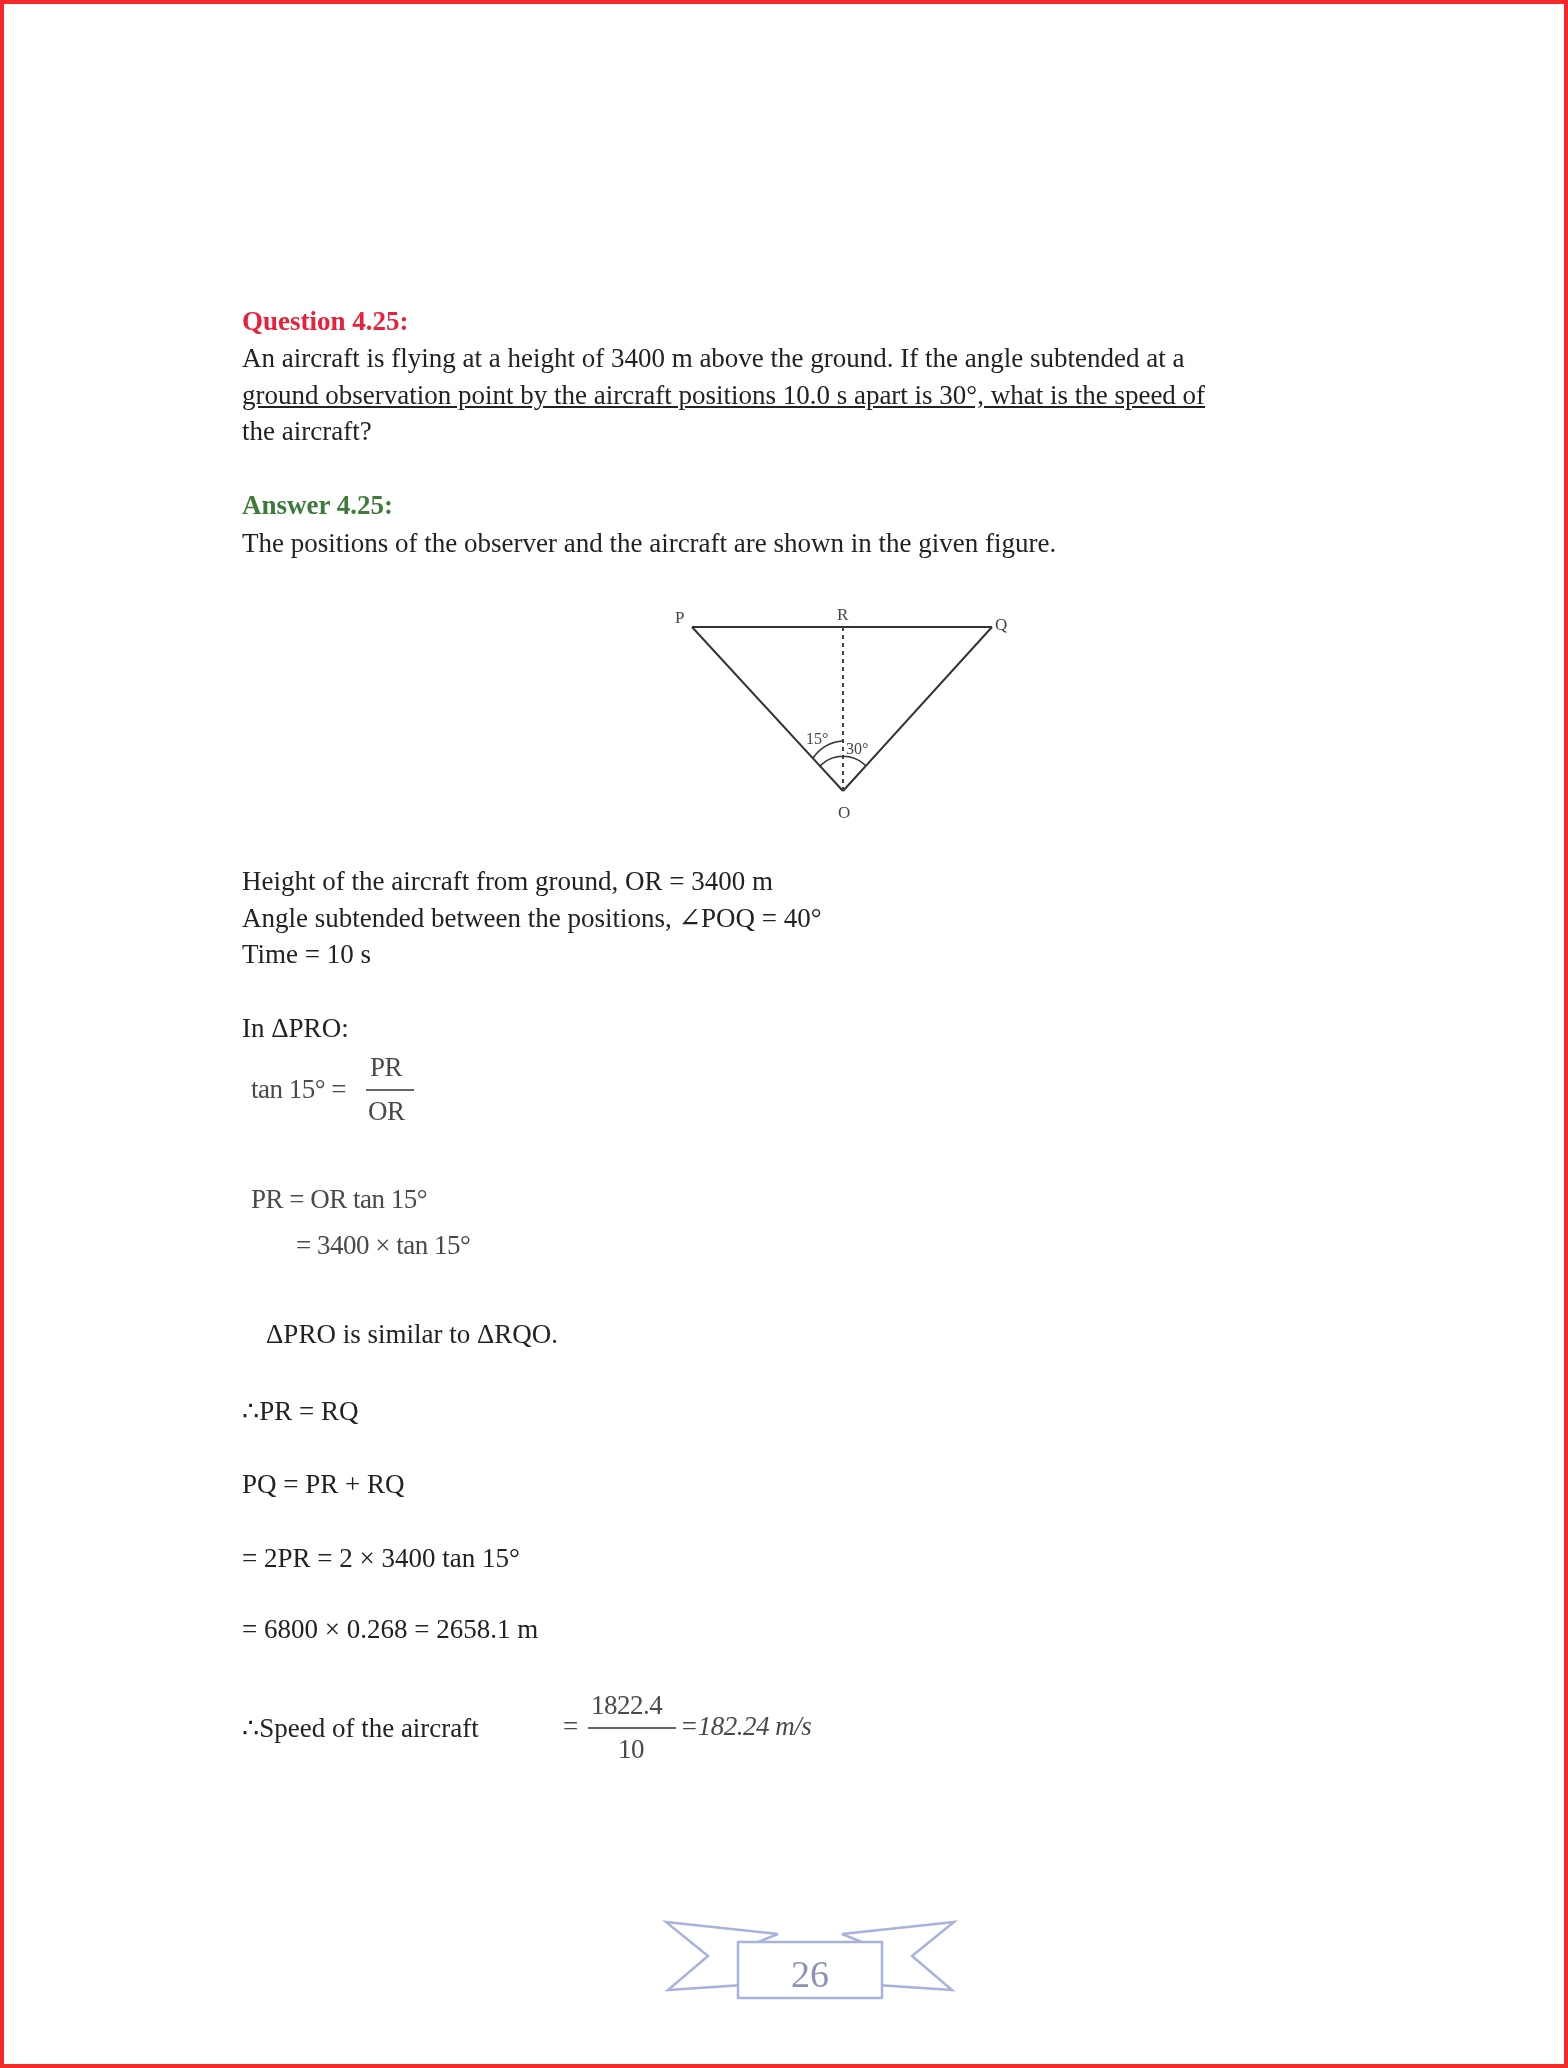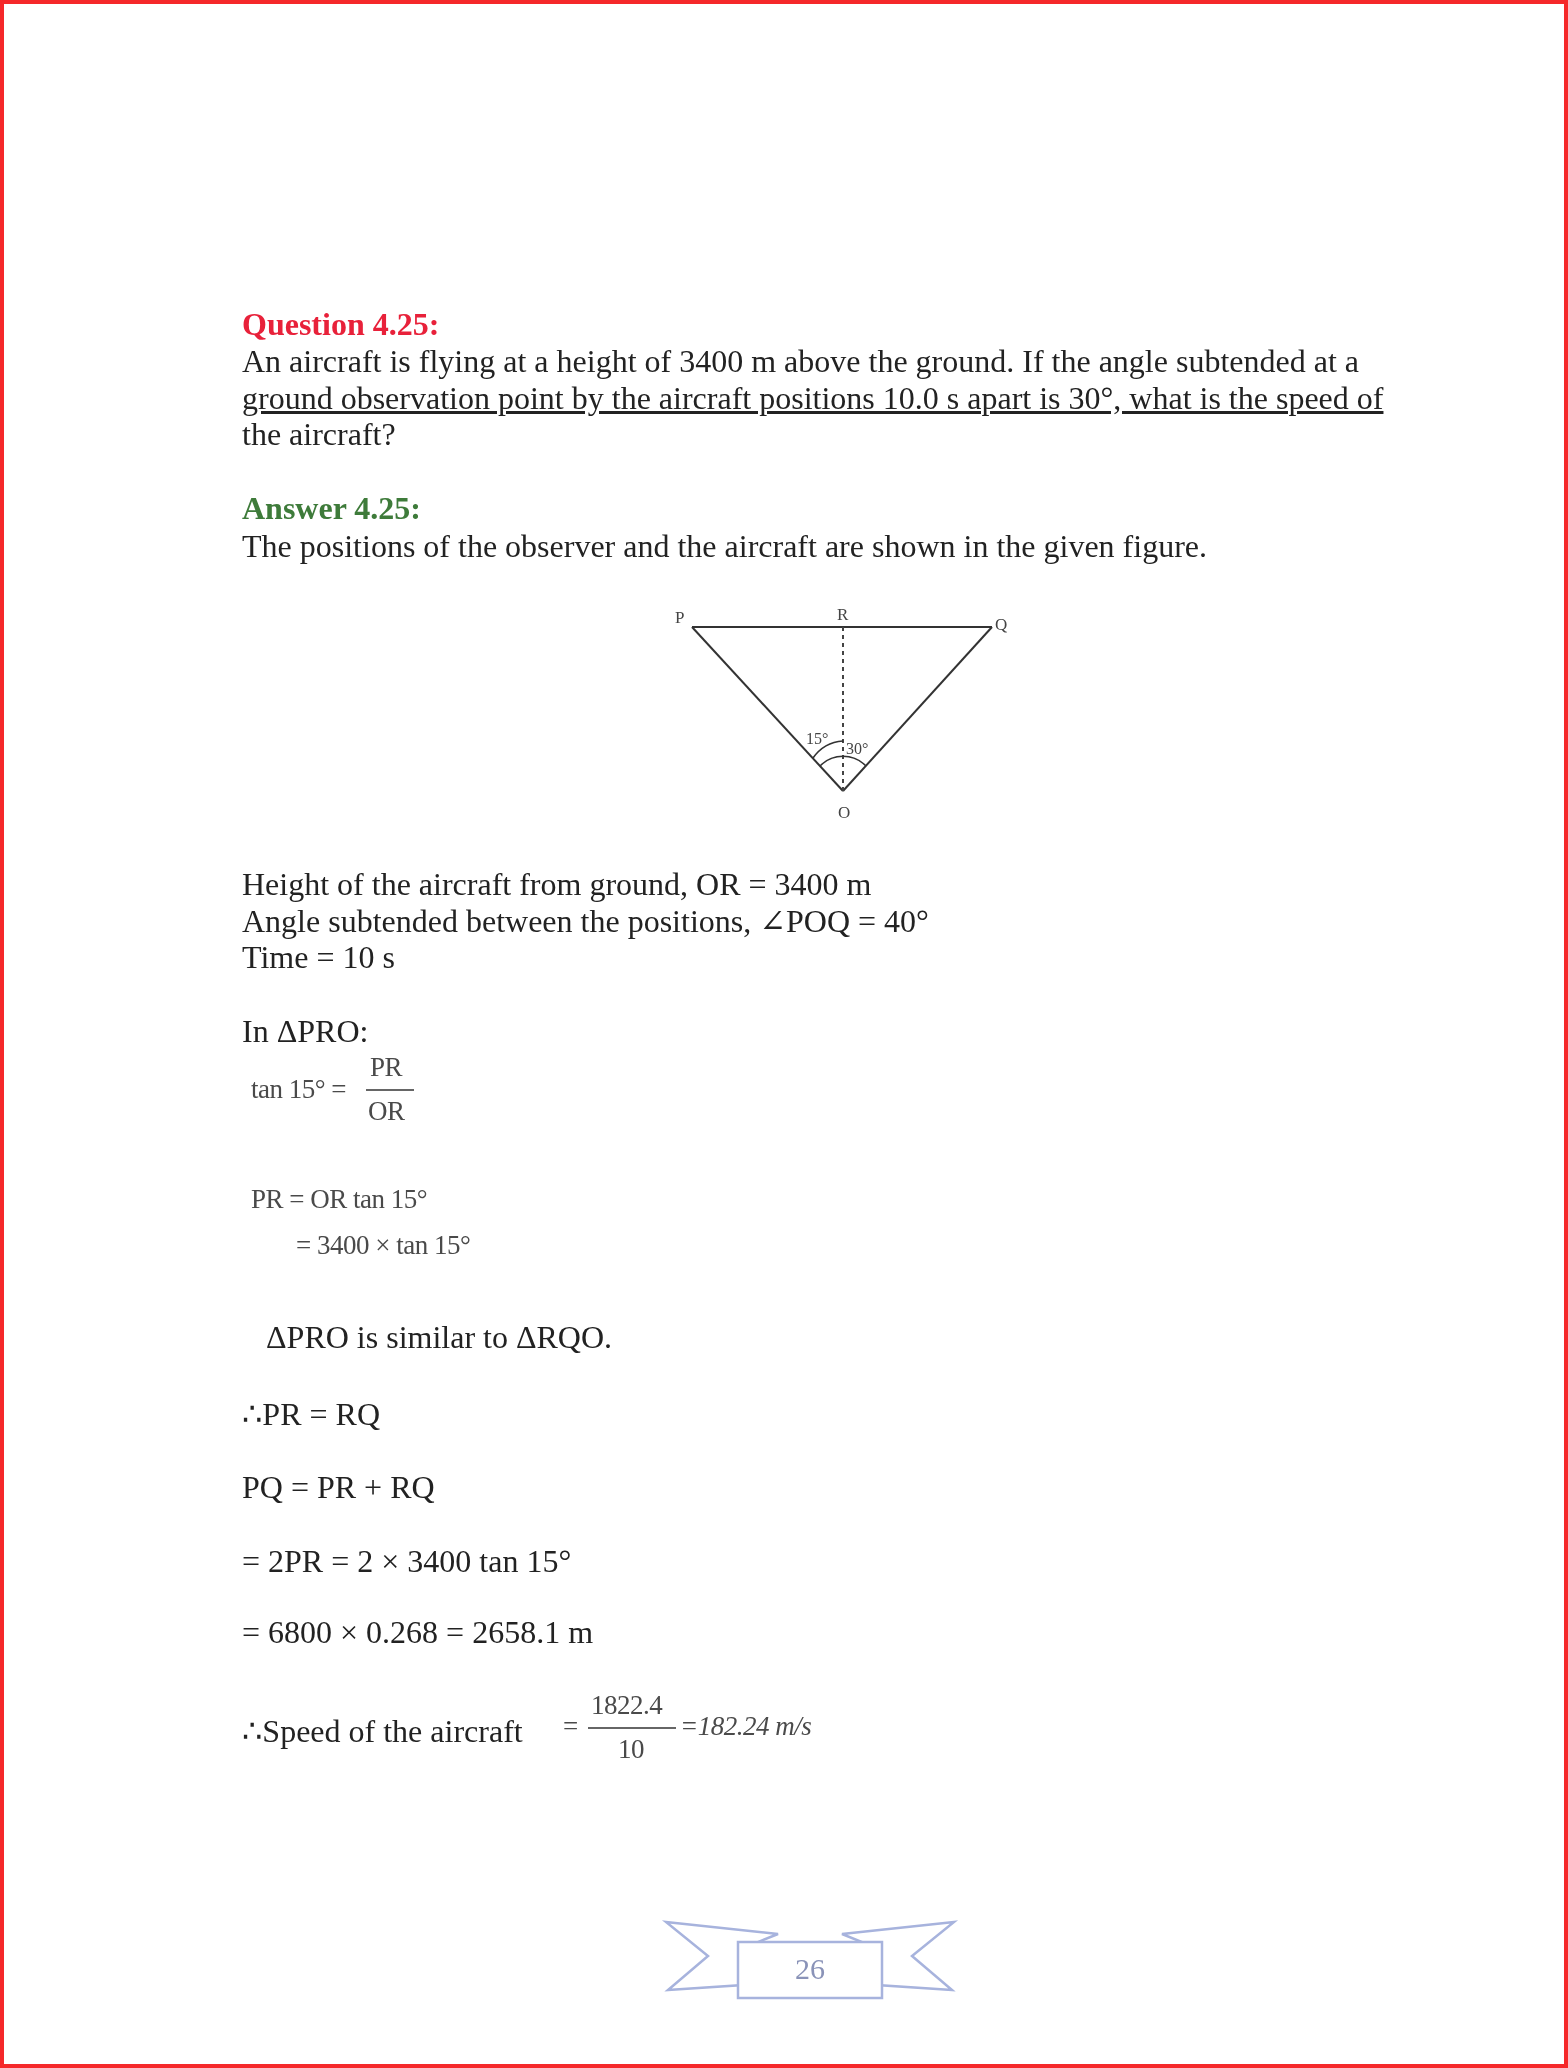--- a/index.html
+++ b/index.html
@@ -1,28 +1,28 @@
 <!DOCTYPE html>
 <html><head>
 <meta charset="utf-8">
 <style>
   html, body { margin:0; padding:0; }
   body { width:1568px; height:2068px; position:relative; background:#ffffff; overflow:hidden;
          font-family:"Liberation Serif","DejaVu Serif",serif; color:#222; }
   .frame { position:absolute; left:0; top:0; width:1560px; height:2060px; border:4px solid #f5282a; }
-  .t { position:absolute; white-space:nowrap; font-size:32px; line-height:1; }
+  .t { position:absolute; white-space:nowrap; font-size:27px; line-height:1; }
   .heading-q { color:#e8213a; font-weight:bold; }
   .heading-a { color:#3e7b3a; font-weight:bold; }
   .math { color:#4a4a4a; font-size:27px; letter-spacing:-0.5px; }
   .frac-line { position:absolute; height:2px; background:#666; }
   .diagram { position:absolute; left:640px; top:590px; width:400px; height:240px; }
   .diagram svg { width:400px; height:240px; display:block; }
   .ribbon { position:absolute; left:660px; top:1908px; width:300px; height:110px; }
   .ribbon svg { width:300px; height:110px; display:block; }
-  .page-num { position:absolute; left:0; width:100%; top:44px; text-align:center; font-size:30px; color:#8a93b8; }
+  .page-num { position:absolute; left:0; width:100%; top:44px; text-align:center; font-size:38px; color:#8a93b8; }
 </style>
 </head>
 <body>
 
 <div class="frame"></div>
 
 <div class="t heading-q" style="left:242px; top:308px;">Question 4.25:</div>
 <div class="t" style="left:242px; top:345px;">An aircraft is flying at a height of 3400 m above the ground. If the angle subtended at a</div>
 <div class="t" style="left:242px; top:382px;text-decoration:underline;">ground observation point by the aircraft positions 10.0 s apart is 30°, what is the speed of</div>
 <div class="t" style="left:242px; top:418px;">the aircraft?</div>

